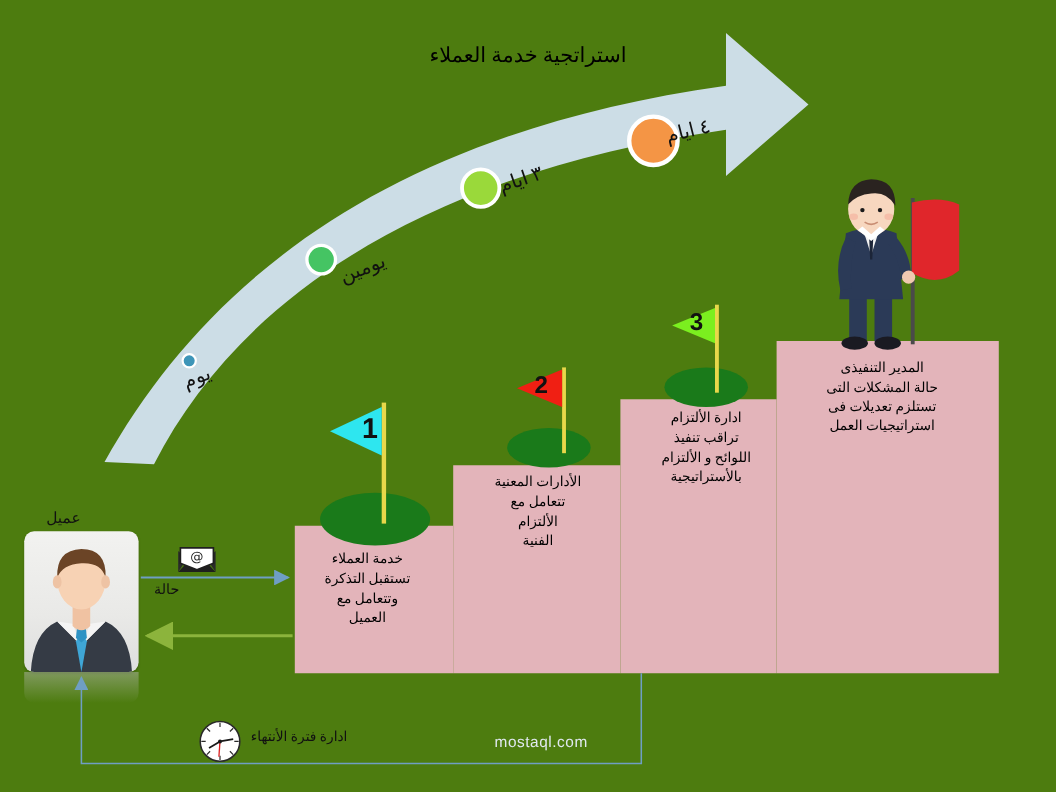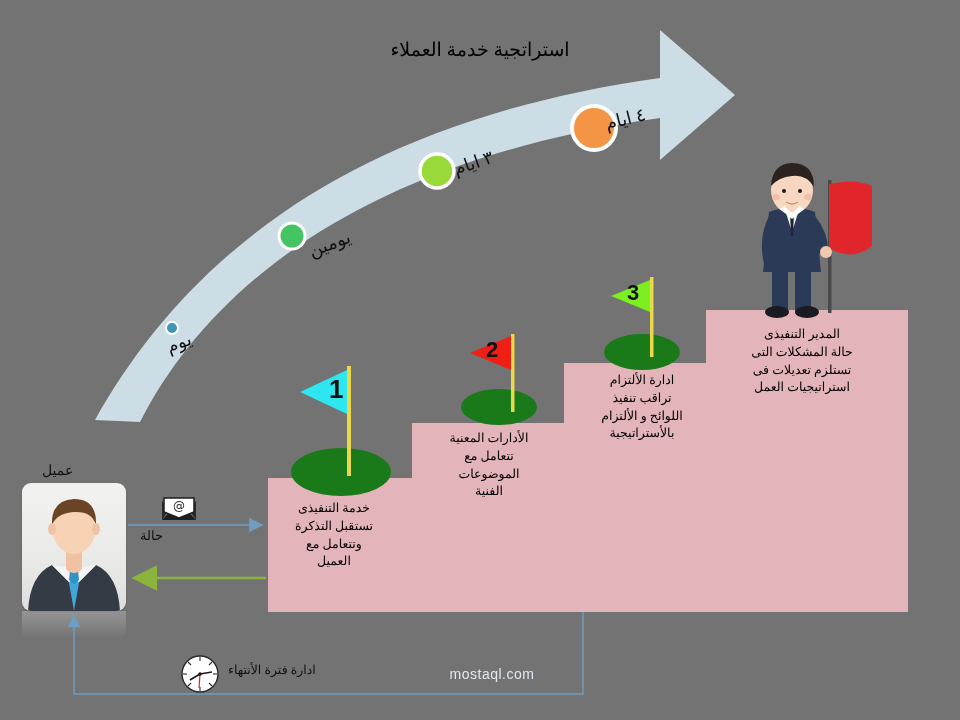--- a/index.html
+++ b/index.html
@@ -11,21 +11,21 @@
     width: 960px;
     height: 720px;
     font-family: "Liberation Serif", "DejaVu Serif", serif;
     overflow: hidden;
     position: relative;
   }
   #stage {
     position: relative;
     width: 960px;
     height: 720px;
-    background: #737373;
+    background: #4d7c0f;
   }
   .abs { position: absolute; }
 
   
   #title {
     left: 0; top: 38px;
     width: 960px;
     text-align: center;
     font-size: 19px;
     color: #000000;
@@ -204,27 +204,27 @@
       <ellipse cx="642" cy="352" rx="38" ry="18" fill="#1a7a1a"></ellipse>
       <rect x="650" y="277" width="3.5" height="80" fill="#e8d84a"></rect>
       <path d="M 650 280 L 611 296 L 650 312 Z" fill="#7bef1f"></path>
     </g>
   </svg>
 
   <div class="flag-num" style="left:329px; top:374px;">1</div>
   <div class="flag-num" style="left:486px; top:337px; font-size:22px;">2</div>
   <div class="flag-num" style="left:627px; top:280px; font-size:22px;">3</div>
 
-  <div id="step-text-1" class="step-text">خدمة التنفيذى
+  <div id="step-text-1" class="step-text">خدمة العملاء
 تستقبل التذكرة
 وتتعامل مع
 العميل</div>
   <div id="step-text-2" class="step-text">الأدارات المعنية
 تتعامل مع
-الموضوعات
+الألتزام
 الفنية</div>
   <div id="step-text-3" class="step-text">ادارة الألتزام
 تراقب تنفيذ
 اللوائح و الألتزام
 بالأستراتيجية</div>
   <div id="step-text-4" class="step-text">المدير التنفيذى
 حالة المشكلات التى
 تستلزم تعديلات فى
 استراتيجيات العمل</div>
 

